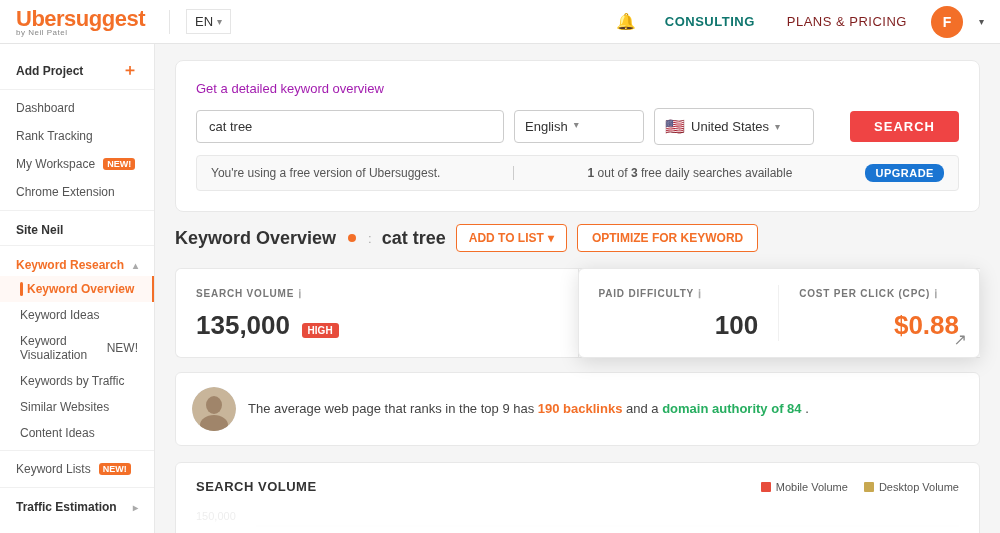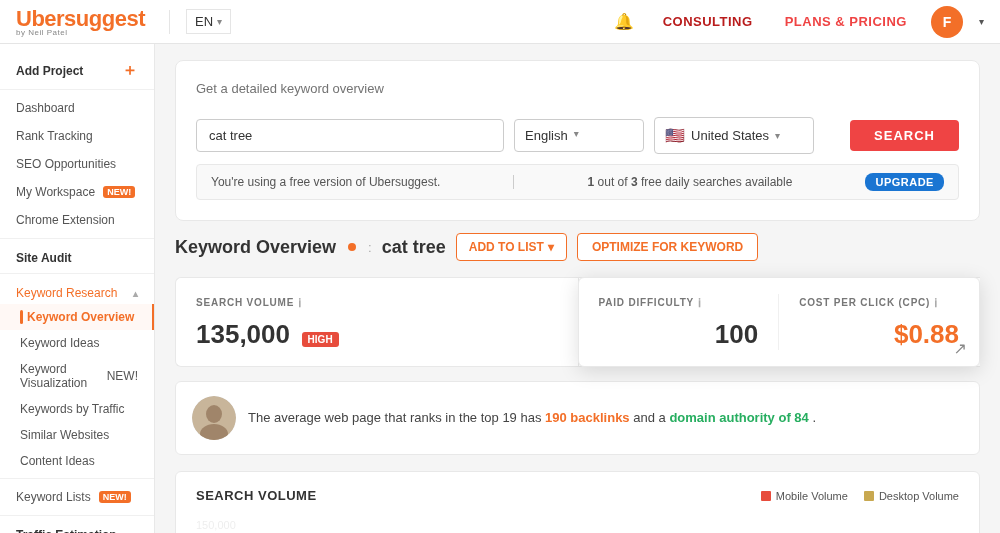--- a/index.html
+++ b/index.html
@@ -14,22 +14,22 @@
     .logo-main { font-size: 22px; font-weight: 700; color: #f36f28; letter-spacing: -0.5px; }
     .logo-sub { font-size: 8px; color: #888; letter-spacing: 0.5px; margin-top: -4px; }
     .nav-divider { width: 1px; height: 24px; background: #e5e5e5; }
     .lang-selector {
       display: flex; align-items: center; gap: 4px; cursor: pointer;
       font-size: 13px; font-weight: 500; color: #333; padding: 4px 8px;
       border: 1px solid #e5e5e5; border-radius: 0;
     }
     .nav-spacer { flex: 1; }
     .nav-bell { font-size: 16px; color: #555; cursor: pointer; padding: 4px; }
-    .nav-consulting { font-size: 13px; font-weight: 600; color: #b91c1c; cursor: pointer; padding: 4px 8px; letter-spacing: 0.5px; }
-    .nav-plans { font-size: 13px; font-weight: 700; color: #ef4444; cursor: pointer; padding: 4px 8px; letter-spacing: 0.5px; }
+    .nav-consulting { font-size: 13px; font-weight: 600; color: #0f766e; cursor: pointer; padding: 4px 8px; letter-spacing: 0.5px; }
+    .nav-plans { font-size: 13px; font-weight: 400; color: #7f1d1d; cursor: pointer; padding: 4px 8px; letter-spacing: 0.5px; }
     .nav-avatar {
       width: 32px; height: 32px; border-radius: 50%; background: #f36f28;
       display: flex; align-items: center; justify-content: center;
       color: #fff; font-weight: 700; font-size: 14px; cursor: pointer;
     }
     .nav-chevron { font-size: 10px; color: #555; cursor: pointer; }
 
     
     .layout { display: flex; height: calc(533px - 44px); }
 
@@ -60,21 +60,21 @@
       border-right: 2px solid #f36f28; background: #fff8f5;
     }
     .sidebar-section-divider { height: 1px; background: #f0f0f0; margin: 4px 0; }
     .sidebar-chevron { font-size: 10px; color: #aaa; }
 
     
     .main { flex: 1; overflow-y: auto; padding: 16px 20px; }
 
     
     .search-area { background: #fff; border-radius: 8px; padding: 20px; margin-bottom: 12px; border: 1px solid #e8e8e8; }
-    .search-label { font-size: 13px; font-weight: 500; color: #737373; margin-bottom: 21px; }
+    .search-label { font-size: 13px; font-weight: 500; color: #a21caf; margin-bottom: 12px; }
     .search-row { display: flex; gap: 10px; align-items: center; }
     .search-input-wrap { flex: 1; }
     .search-input {
       width: 100%; padding: 8px 12px; border: 1px solid #ccc; border-radius: 4px;
       font-size: 13px; color: #333; outline: none;
     }
     .lang-dropdown {
       display: flex; align-items: flex-start; gap: 6px;
       border: 1px solid #ccc; border-radius: 4px; padding: 8px 10px;
       font-size: 13px; cursor: pointer; background: #fff; min-width: 130px;
@@ -190,36 +190,33 @@
       <span style="font-size:16px;color:#f36f28;">＋</span>
     </div>
     <div class="sidebar-section-divider"></div>
     <div class="sidebar-item">
       <span>Dashboard</span>
     </div>
     <div class="sidebar-item">
       <span>Rank Tracking</span>
     </div>
     <div class="sidebar-item">
-      <span>SEO Opportunities</span>
-    </div>
-    <div class="sidebar-item">
       <span>My Workspace</span>
       <span class="badge-new">NEW!</span>
     </div>
     <div class="sidebar-item">
       <span>Chrome Extension</span>
     </div>
     <div class="sidebar-section-divider"></div>
     <div class="sidebar-section-header">
-      <span>Site Audit</span>
+      <span>Site Neil</span>
     </div>
     <div class="sidebar-section-divider"></div>
     <div class="sidebar-section-header">
-      <span style="color:#f36f28;font-weight:400;">Keyword Research</span>
+      <span style="color:#f36f28;font-weight:700;">Keyword Research</span>
       <span class="sidebar-chevron">▴</span>
     </div>
     <div class="sidebar-sub-item active">
       <span style="width:3px;height:14px;background:#f36f28;border-radius:2px;margin-right:4px;flex-shrink:0;"></span>
       <span>Keyword Overview</span>
     </div>
     <div class="sidebar-sub-item">
       <span>Keyword Ideas</span>
     </div>
     <div class="sidebar-sub-item">
@@ -332,21 +329,21 @@
 
     <div class="desc-row">
       <div class="avatar-img">
         <svg class="avatar-face" viewBox="0 0 44 44" xmlns="http://www.w3.org/2000/svg">
           <circle cx="22" cy="22" r="22" fill="#c8b59a"></circle>
           <ellipse cx="22" cy="18" rx="8" ry="9" fill="#a0856a"></ellipse>
           <ellipse cx="22" cy="38" rx="14" ry="10" fill="#a0856a"></ellipse>
         </svg>
       </div>
       <div class="desc-text">
-        <span>The average web page that ranks in the top 19 has </span>
+        <span>The average web page that ranks in the top 9 has </span>
         <span class="highlight-orange">190 backlinks</span>
         <span> and a </span>
         <span class="highlight-green">domain authority of 84</span>
         <span>.</span>
       </div>
     </div>
 
     <div class="sv-section">
       <div class="sv-header">
         <span class="sv-title">SEARCH VOLUME</span>

